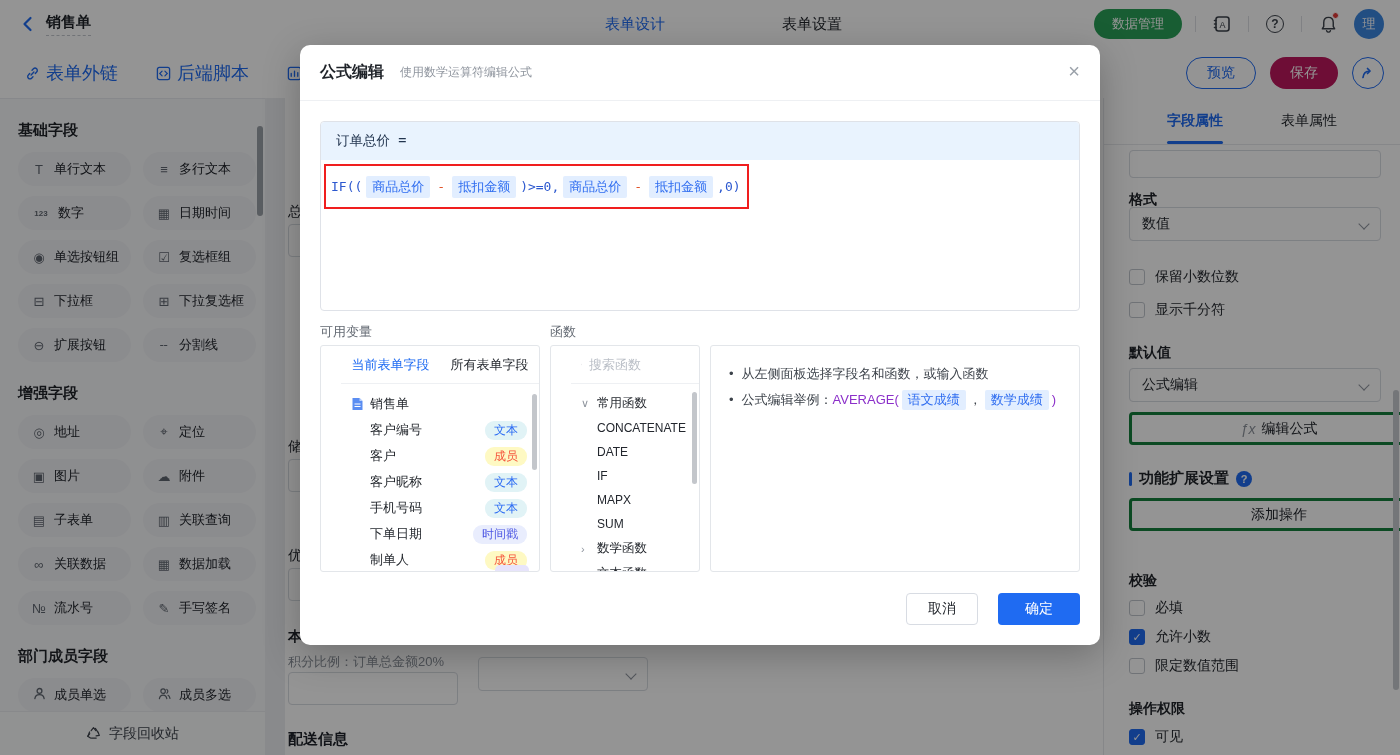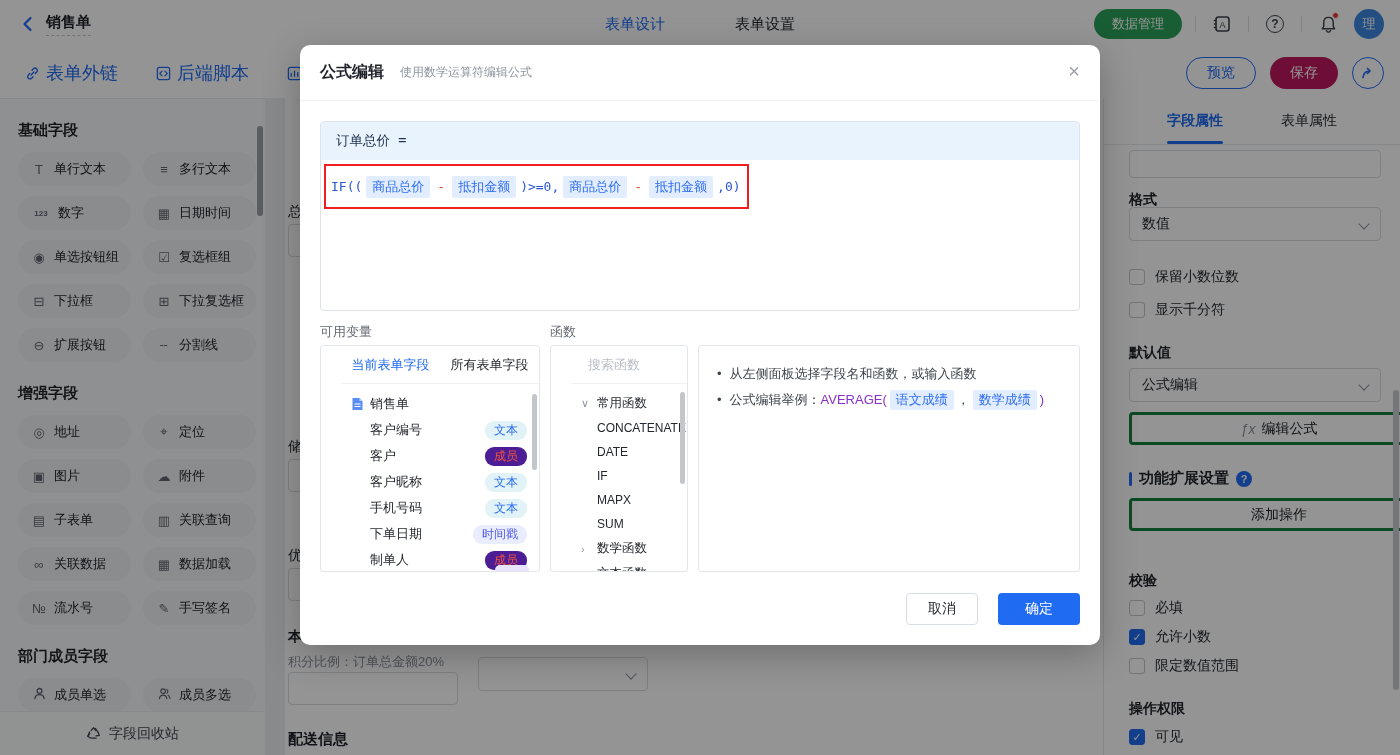--- a/index.html
+++ b/index.html
@@ -5,21 +5,21 @@
   * { box-sizing: border-box; margin: 0; padding: 0; }
   html,body { background:#555; }
   .stage{ position:relative; width:1400px; height:755px; overflow:hidden; background:#fff;
           font-family:"Liberation Sans","DejaVu Sans",sans-serif; color:#1f2329; }
 
   
   .topbar{ position:absolute; left:0; top:0; width:1400px; height:48px; background:#fff; display:flex; align-items:center; }
   .back-btn{ margin-left:20px; display:flex; align-items:center; cursor:pointer; }
   .doc-title{ margin-left:10px; font-size:15px; font-weight:700; border-bottom:1px dashed #c3c7cd; padding-bottom:3px; }
   .topbar-tabs{ position:absolute; left:0; right:0; display:flex; justify-content:center; gap:70px; font-size:15px; }
-  .topbar-tab{ cursor:pointer; }
+  .topbar-tab{ cursor:pointer;margin-left:47px; }
   .topbar-tab.active{ color:#1f6bf2; }
   .topbar-right{ position:absolute; right:16px; top:0; height:48px; display:flex; align-items:center; gap:13px; }
   .pill-green{ height:30px; padding:0 18px; border-radius:15px; background:#2aa158; color:#fff; font-size:13px;
                display:flex; align-items:center; cursor:pointer; }
   .tb-sep{ width:1px; height:16px; background:#dcdfe4; }
   .tb-icon{ width:26px; height:26px; display:flex; align-items:center; justify-content:center; color:#3d434b; cursor:pointer; position:relative; }
   .help-circle{ width:18px; height:18px; border:1.6px solid #3d434b; border-radius:50%; font-size:12px; font-weight:700;
                 display:flex; align-items:center; justify-content:center; }
   .bell-dot{ position:absolute; right:2px; top:1px; width:7px; height:7px; border-radius:50%; background:#e23c39; border:1px solid #fff; }
   .avatar{ width:30px; height:30px; border-radius:50%; background:#3c87e0; color:#fff; font-size:13px;
@@ -101,31 +101,31 @@
   .editor-body{ padding:16px 10px; font-family:"DejaVu Sans Mono","Liberation Mono",monospace; font-size:13px; }
   .ftext{ color:#2c58cf; }
   .fop{ color:#e2552b; margin:0 3px; }
   .fchip{ display:inline-block; background:#e2eeff; color:#2f6df0; border-radius:2px; padding:2px 6px; margin:0 4px;
           font-family:"Liberation Sans","DejaVu Sans",sans-serif; cursor:pointer; }
   .red-annot{ position:absolute; left:3px; top:42px; width:425px; height:45px; border:2px solid #f01e1e; z-index:5; pointer-events:none; }
 
   .cols{ display:flex; gap:10px; margin:0 20px; }
   .col-label{ font-size:13px; color:#646a73; margin:12px 0 7px; height:15px; }
   .pane{ position:relative; border:1px solid #e3e6ea; border-radius:3px; height:227px; background:#fff; overflow:hidden;padding-left:20px; }
-  .col1{ width:220px; } .col2{ width:138px; } .col3{ flex:1; }
+  .col1{ width:220px; } .col2{ width:150px; } .col3{ flex:1; }
 
   .v-tabs{ height:38px; display:flex; border-bottom:1px solid #eef0f3; font-size:13px; }
   .v-tab{ flex:1; display:flex; align-items:center; justify-content:center; cursor:pointer; }
   .v-tab.active{ color:#1f6bf2; }
   .v-list{ padding:7px 10px; }
   .v-root{ display:flex; align-items:center; gap:6px; height:26px; font-size:13px; }
   .v-row{ display:flex; align-items:center; justify-content:space-between; height:26px; padding:0 2px 0 19px; font-size:13px; cursor:pointer; }
   .badge{ font-size:12px; padding:1px 9px; border-radius:9px; }
   .badge.text{ background:#e1f3f6; color:#2b6bf3; }
-  .badge.member{ background:#4c1d95; color:#f5543b; }
+  .badge.member{ background:#fef9c3; color:#f5543b; }
   .badge.timestamp{ background:#e9edfd; color:#4e58e3; }
   .v-scrollbar{ position:absolute; right:2px; top:48px; width:5px; height:76px; border-radius:3px; background:#c3c6cb; }
   .v-partial-badge{ position:absolute; right:10px; bottom:-3px; width:34px; height:9px; border-radius:5px 5px 0 0; background:#e7e4fb; }
 
   .fn-search{ height:38px; display:flex; align-items:center; gap:7px; padding:0 10px; border-bottom:1px solid #eef0f3; }
   .fn-search-input{ border:none; outline:none; width:100px; font-size:13px; color:#20242b;
                     font-family:"Liberation Sans","DejaVu Sans",sans-serif; }
   .fn-search-input::placeholder{ color:#b9bec6; }
   .fn-tree{ padding:7px 10px; font-size:12.5px; }
   .fn-group{ display:flex; align-items:center; gap:5px; height:25px; cursor:pointer; }

